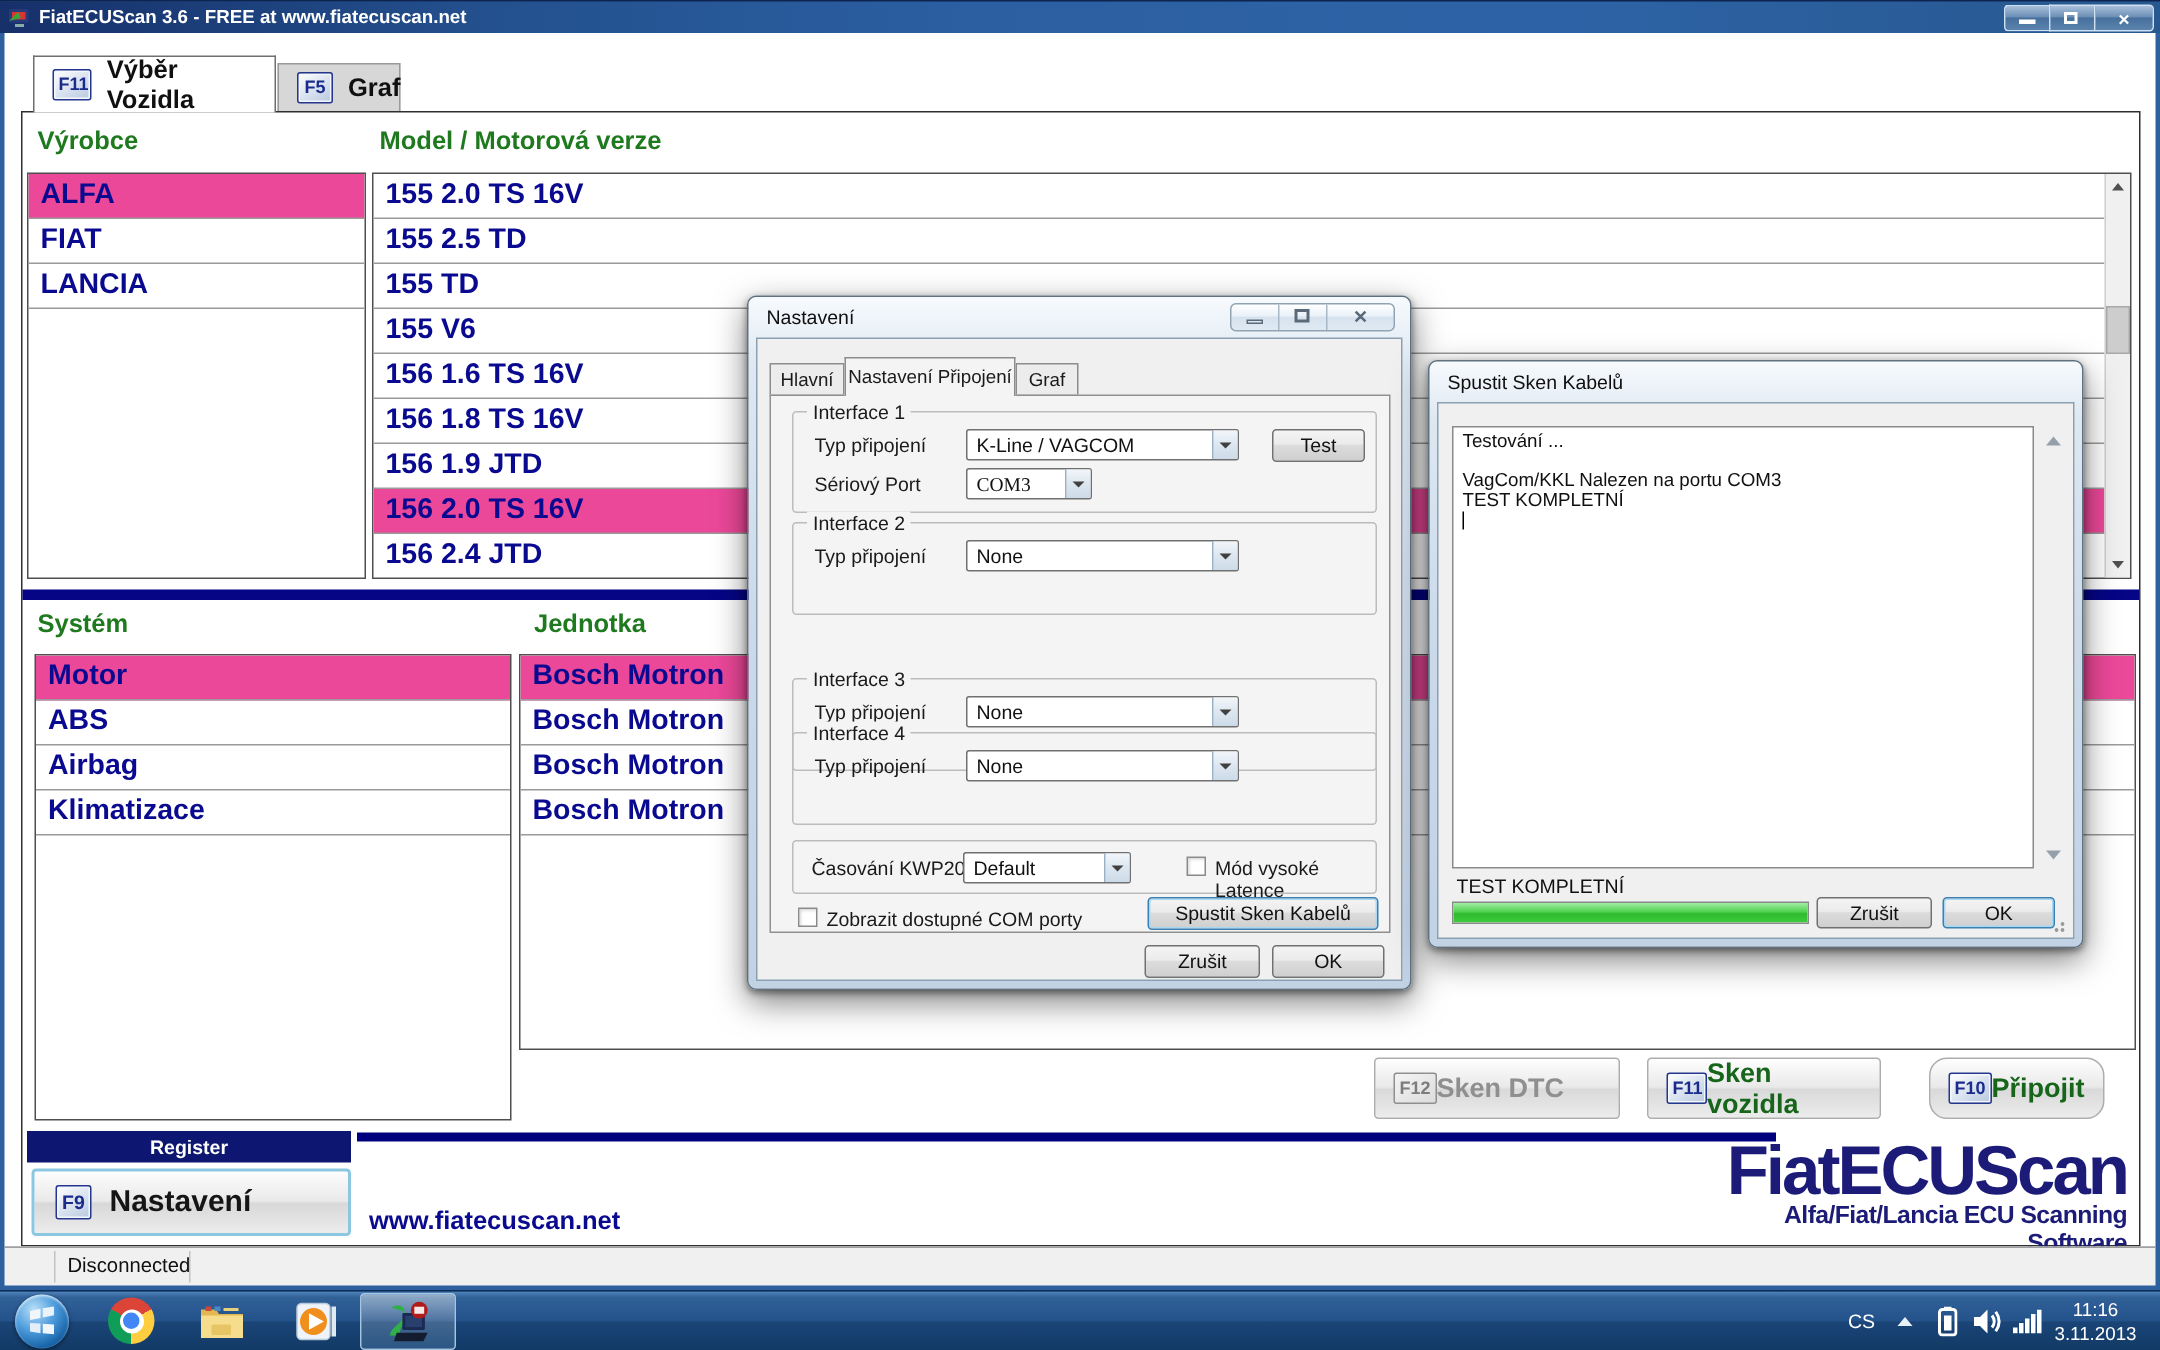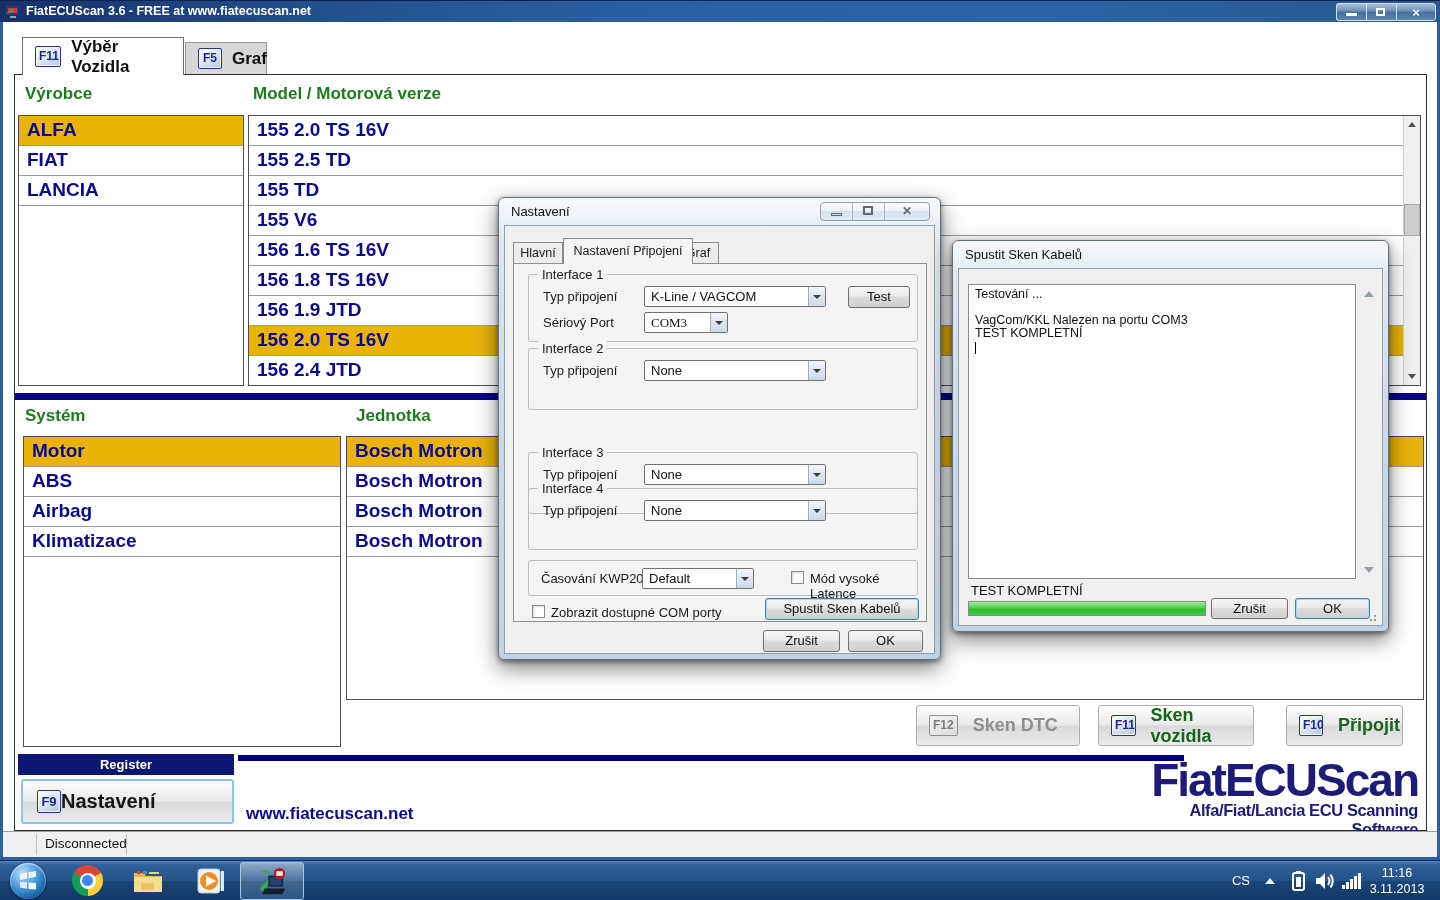--- a/index.html
+++ b/index.html
@@ -40,40 +40,40 @@
     color:#1a2b8c; font-size:12px; font-weight:bold; box-shadow:inset 0 0 0 1px #f4f8fc; }
   .keycap.gray { border-color:#8f8f8f; color:#7d7d7d; background:linear-gradient(145deg,#f4f4f4,#dcdcdc); box-shadow:none; }
 
   
   .main-frame { position:absolute; left:11px; top:52px; width:1413px; height:757px;
     border:1px solid #2f2f2f; background:#fff; }
   .col-hdr { position:absolute; font-size:17px; font-weight:bold; color:#1f7a1f; }
   .listbox { position:absolute; border:1px solid #4f4f4f; background:#fff; overflow:hidden; }
   .row { height:30px; line-height:28px; border-bottom:1px solid #9a9a9a; padding-left:8px;
     font-size:19px; font-weight:bold; color:#0a0a90; white-space:nowrap; overflow:hidden; }
-  .row.selected { background:#eab308; }
+  .row.selected { background:#ec4899; }
   .vscroll { position:absolute; right:0; top:0; bottom:0; width:17px; background:#f0f0f0; border-left:1px solid #d0d0d0; }
   .sc-arrow { position:absolute; left:0; width:16px; height:17px; background:#f0f0f0; }
   .sc-arrow:after { content:""; position:absolute; left:4px; border-left:4px solid transparent; border-right:4px solid transparent; }
   .sc-up { top:0; } .sc-up:after { top:6px; border-bottom:5px solid #505050; }
   .sc-dn { bottom:0; } .sc-dn:after { top:6px; border-top:5px solid #505050; }
   .sc-thumb { position:absolute; left:0; width:16px; height:32px; background:#cdcdcd; border:1px solid #a8a8a8; }
 
   .divider { position:absolute; left:0; width:100%; height:7px; background:#050585; }
 
   
-  .act-btn { position:absolute; height:41px; display:flex; align-items:center; gap:15px; padding:0 12px;
+  .act-btn { position:absolute; height:41px; display:flex; align-items:center; gap:0; padding:0 12px;
     background:linear-gradient(180deg,#fefefe,#e9e9e9 48%,#d9d9d9 52%,#ececec); border:1px solid #adadad; border-radius:3px; }
   .act-btn .a-label { font-size:18px; font-weight:bold; }
   .a-green { color:#17651a; } .a-gray { color:#8f8f8f; }
 
   
   .register-bar { position:absolute; background:#0d1670; color:#fff; font-size:13px; font-weight:bold;
     text-align:center; line-height:21px; }
-  .f9-btn { position:absolute; display:flex; align-items:center; gap:0; padding:0 14px;
+  .f9-btn { position:absolute; display:flex; align-items:center; gap:12px; padding:0 14px;
     background:linear-gradient(180deg,#fdfdfd,#e9e9e9 48%,#d8d8d8 52%,#ececec);
     border:2px solid #8cc7e2; border-radius:3px; }
   .f9-btn .a-label { font-size:20px; font-weight:bold; color:#151515; }
   .navy-line { position:absolute; background:#00007e; }
   .site-url { position:absolute; font-size:17px; font-weight:bold; color:#0a0a90; }
   .logo { position:absolute; text-align:right; color:#1c1c78; }
   .logo .logo-title { font-size:46px; font-weight:bold; letter-spacing:-2px; line-height:42px; }
   .logo .logo-sub { font-size:16.5px; font-weight:bold; letter-spacing:-0.4px;margin-left:13px; }
 
   
@@ -247,21 +247,21 @@
         </div>
 
         <div class="act-btn" style="left:901px; top:630px; width:164px;">
           <span class="keycap gray">F12</span>
           <span class="a-label a-gray">Sken DTC</span>
         </div>
         <div class="act-btn" style="left:1083px; top:630px; width:156px;">
           <span class="keycap">F11</span>
           <span class="a-label a-green">Sken vozidla</span>
         </div>
-        <div class="act-btn" style="left:1271px; top:630px; width:117px;">
+        <div class="act-btn" style="left:1271px; top:630px; width:117px;border-radius:12px;">
           <span class="keycap">F10</span>
           <span class="a-label a-green">Připojit</span>
         </div>
 
         <div class="register-bar" style="left:3px; top:679px; width:216px; height:21px;">Register</div>
         <div class="f9-btn" style="left:6px; top:704px; width:213px; height:45px;">
           <span class="keycap" style="height:23px; line-height:21px; font-size:13px;">F9</span>
           <span class="a-label">Nastavení</span>
         </div>
         <div class="navy-line" style="left:223px; top:680px; width:946px; height:6px;"></div>
@@ -289,21 +289,21 @@
       <div class="dlg-cap">
           <div class="d-res"></div>
         </div>
       <div class="dlg-cap">
           <div class="d-x">✕</div>
         </div>
     </div>
     <div class="dlg-client">
 
       <div class="dtab" style="left:8px; top:16px; width:50px; height:22px; line-height:21px;">Hlavní</div>
-      <div class="dtab active" style="left:58px; top:12px; width:130px; height:26px; line-height:24px;">Nastavení Připojení</div>
+      <div class="dtab active" style="left:58px; top:12px; width:114px; height:26px; line-height:24px;">Nastavení Připojení</div>
       <div class="dtab" style="left:172px; top:16px; width:42px; height:22px; line-height:21px;">Graf</div>
 
       <div class="dlg-panel" style="left:8px; top:37px; width:414px; height:359px;">
 
         <div class="gbox" style="left:14px; top:10px; width:390px; height:68px;">
           <span class="legend">Interface 1</span>
           <span class="flabel" style="left:14px; top:14px;">Typ připojení</span>
           <div class="combo" style="left:115px; top:11px; width:182px;">
             <span>K-Line / VAGCOM</span>
             <div class="arrow-box"></div>

